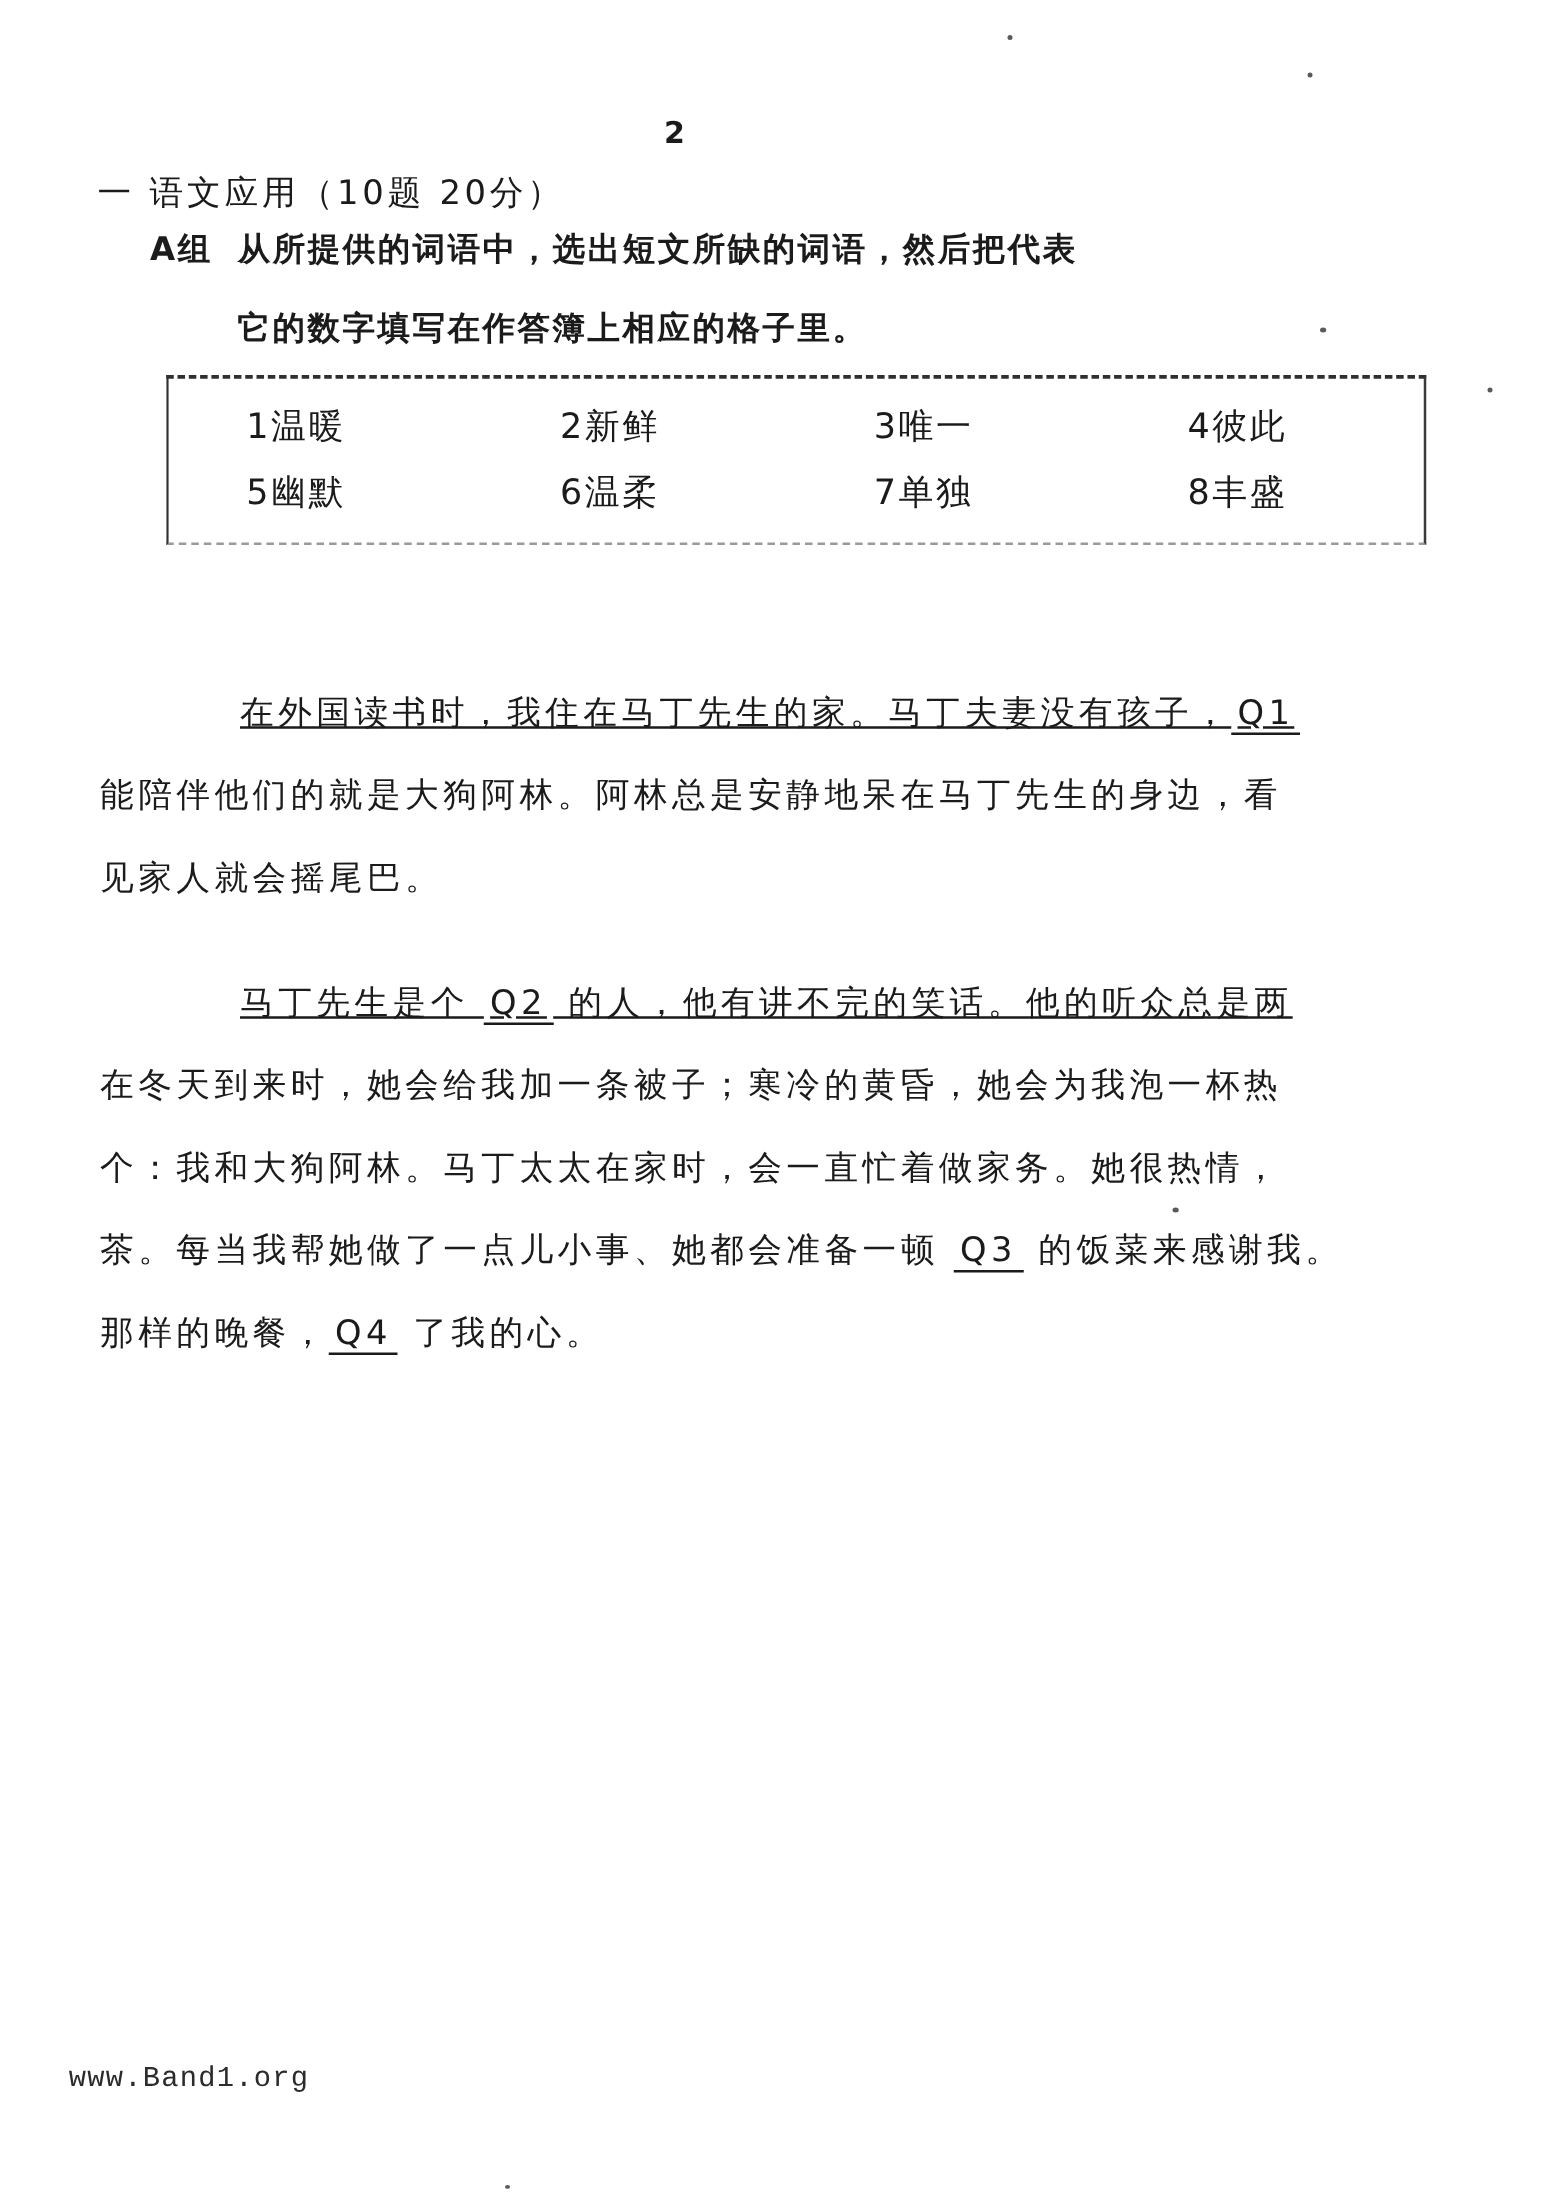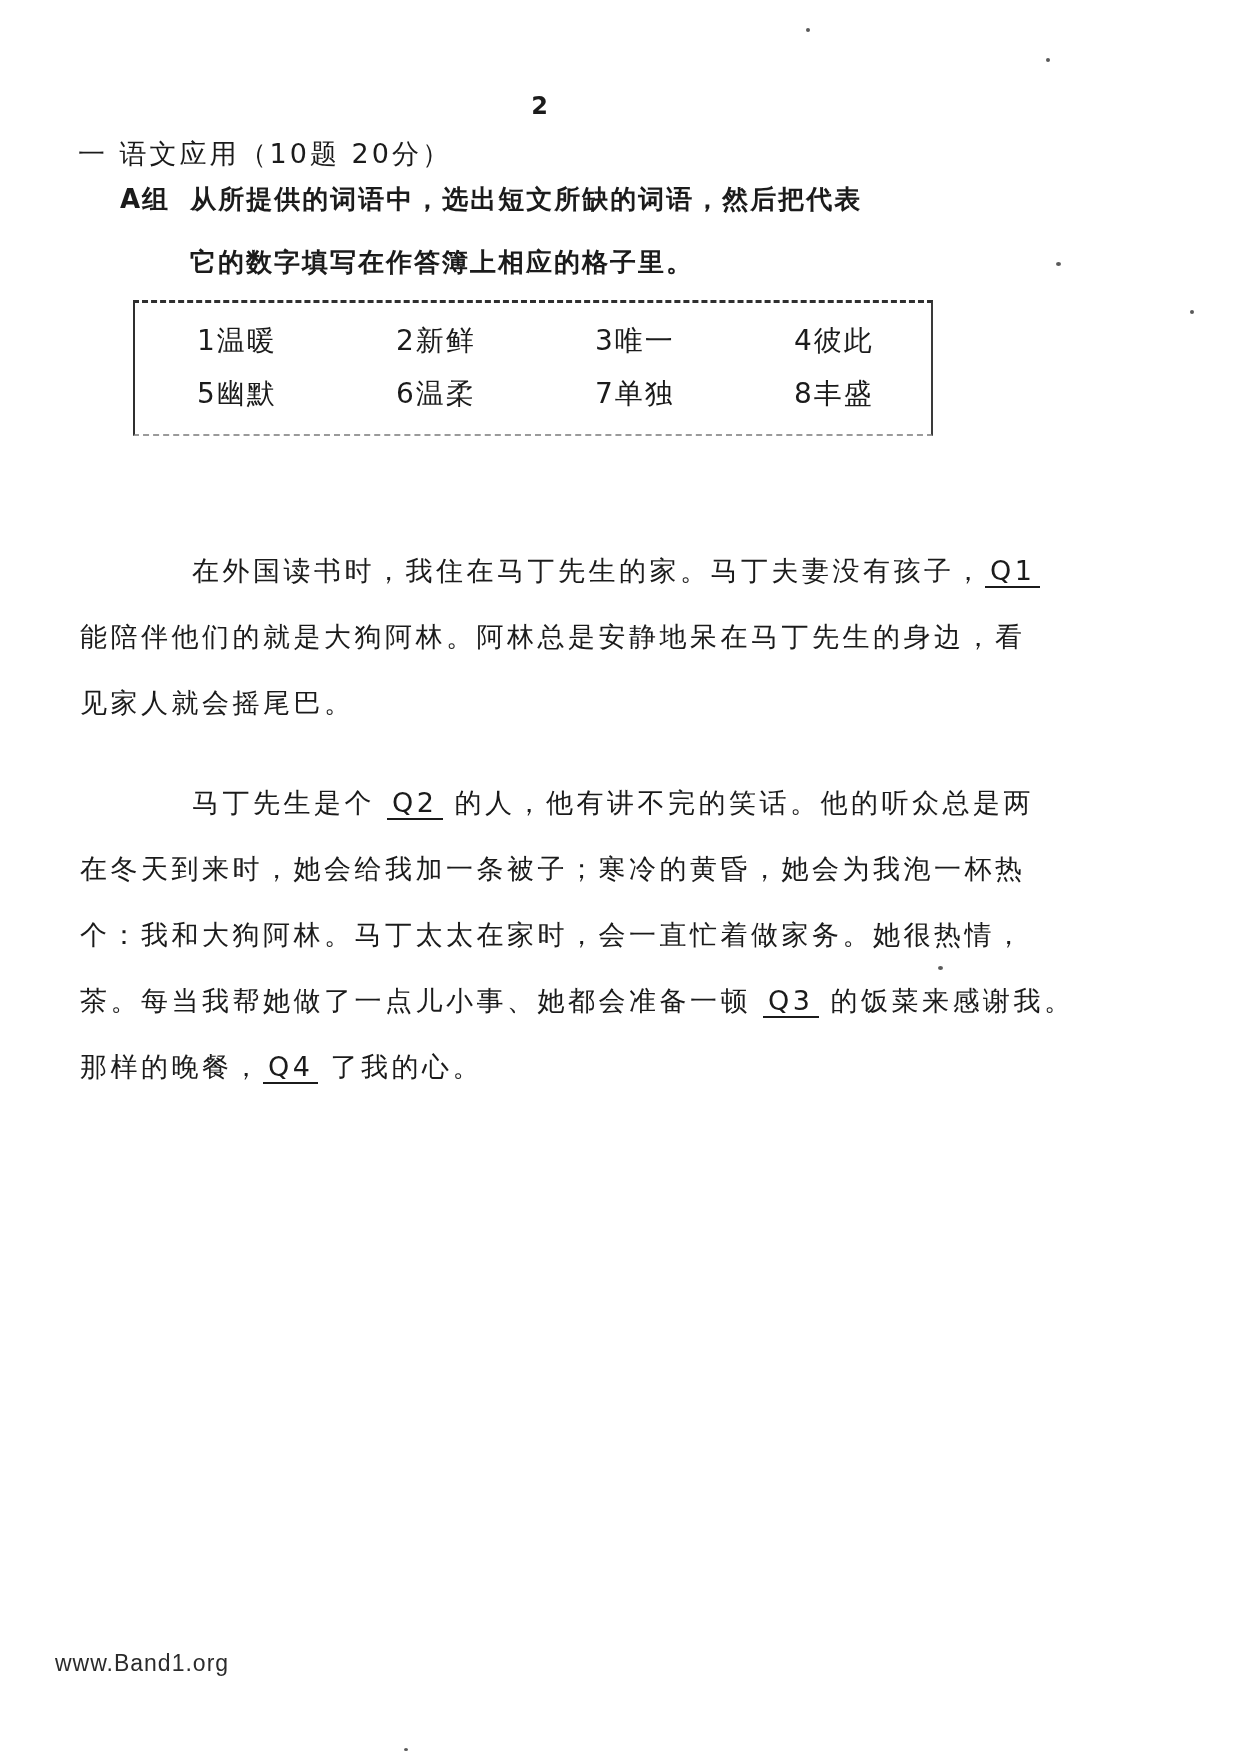--- a/index.html
+++ b/index.html
@@ -40,21 +40,21 @@
     font-size: 26px;
     font-weight: bold;
     letter-spacing: 2px;
   }
   .instr-line1 { display: flex; gap: 20px; text-align: right; }
   .instr-line2 { margin-left: 70px; margin-top: 28px; }
   .word-bank {
     position: absolute;
     top: 300px;
     left: 133px;
-    width: 800px;
+    width: 1008px;
     height: 136px;
     box-sizing: border-box;
     border-top: 3px dashed #2f2f2f;
     border-left: 2px solid #2f2f2f;
     border-right: 2px solid #3a3a3a;
     border-bottom: 2px dashed #9a9a9a;
     display: grid;
     grid-template-columns: repeat(4, 1fr);
     align-content: space-evenly;
     row-gap: 6px;
@@ -68,31 +68,31 @@
   }
   .passage {
     position: absolute;
     top: 538px;
     left: 80px;
     width: 962px;
     font-size: 27px;
     letter-spacing: 3.5px;
   }
   .line { line-height: 66px; white-space: nowrap; }
-  .line.first { text-indent: 112px; }
+  .line.first { text-indent: 112px; text-decoration: underline; }
   .paragraph + .paragraph { margin-top: 34px; }
   .blank {
     border-bottom: 2px solid #1b1b1b;
     padding: 0 5px;
   }
   .footer-url {
     position: absolute;
     top: 1650px;
     left: 55px;
-    font-family: Liberation Sans, sans-serif;
+    font-family: Liberation Mono, monospace;
     font-size: 23px;
     letter-spacing: 1px;
     color: #2b2b2b;
   }
   .speck {
     position: absolute;
     background: #5a5a5a;
     border-radius: 50%;
   }
 </style>

